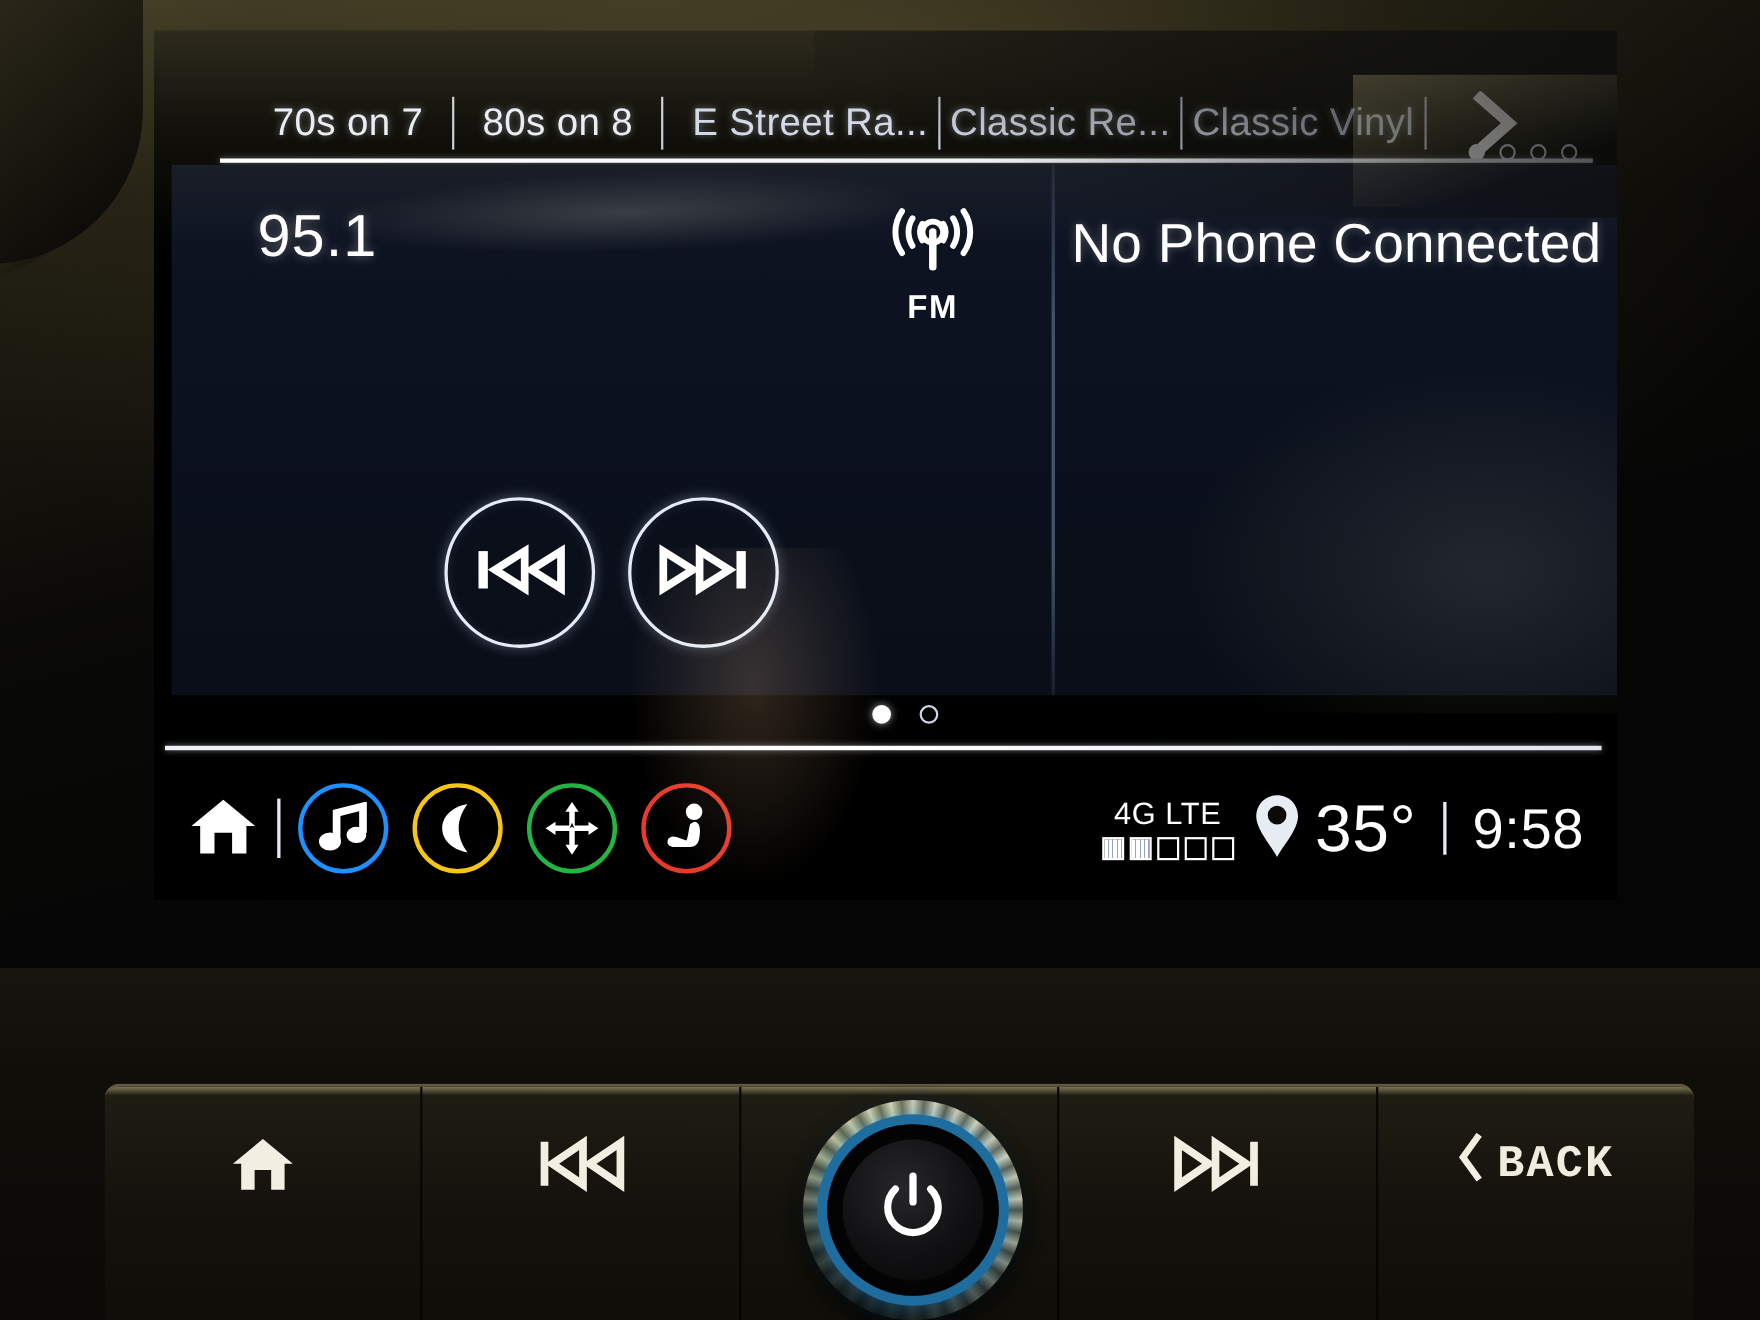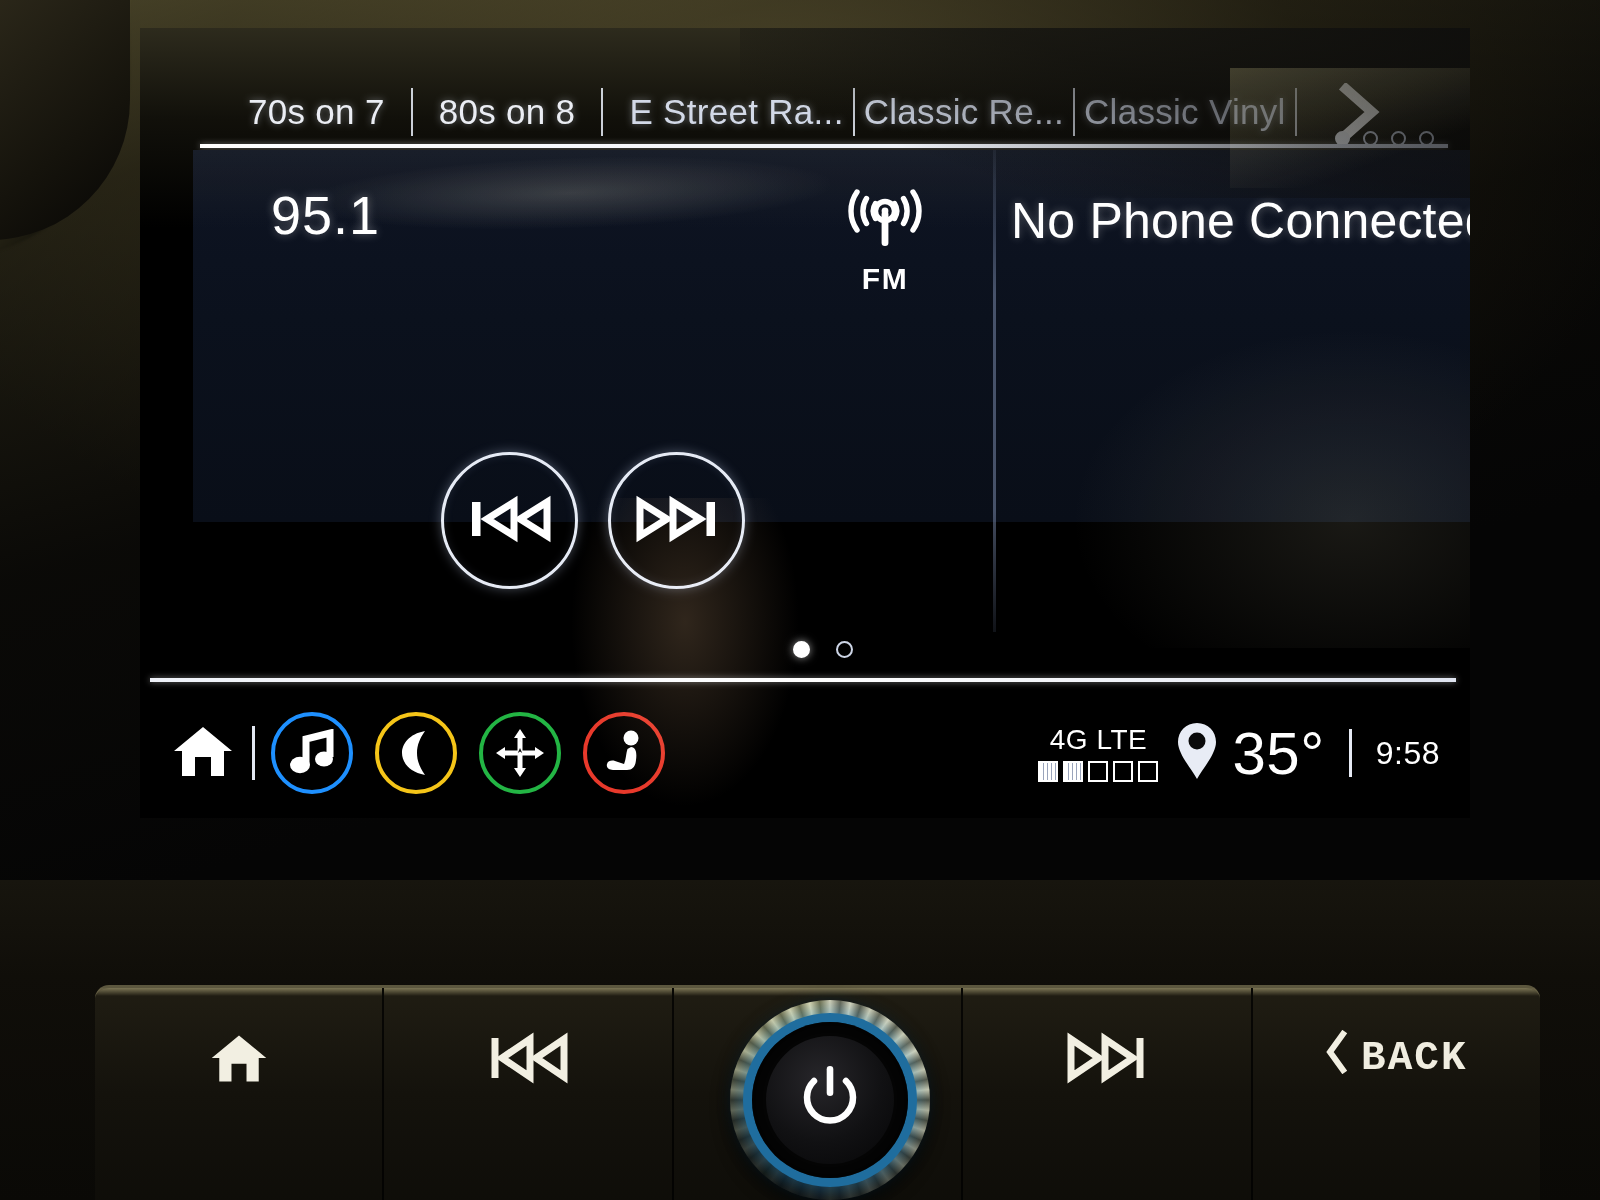--- a/index.html
+++ b/index.html
@@ -73,23 +73,22 @@
 
   
   #rule-top {
     position:absolute; left:60px; top:116px; width:1248px; height:4px;
     background:linear-gradient(90deg,#fff,#e9edf6 70%,#cfd6e6);
     box-shadow:0 0 6px rgba(255,255,255,.4);
   }
 
   
   #panel {
-    position:absolute; left:16px; top:122px; width:1334px; height:372px;
+    position:absolute; left:16px; top:122px; width:1334px; height:482px;
     background:linear-gradient(180deg,#0e1423 0%, #0b111d 45%, #090e18 100%);
-    margin-left:37px;
   }
   #panel-vdiv {
     position:absolute; left:800px; top:0; width:3px; height:482px;
     background:linear-gradient(180deg, rgba(90,104,132,.15), rgba(120,136,170,.55) 30%, rgba(120,136,170,.55) 75%, rgba(80,92,118,.2));
   }
 
   #freq {
     position:absolute; left:78px; top:34px;
     font-size:54px; color:#fff; font-weight:400; letter-spacing:1px;
     text-shadow:0 0 10px rgba(255,255,255,.35);
@@ -157,21 +156,21 @@
     margin-left:auto; display:flex; align-items:center; gap:0; padding-right:16px;
   }
   #lte-block { display:flex; flex-direction:column; align-items:center; gap:5px; margin-right:16px; }
   #lte-text { font-size:28px; color:#fff; letter-spacing:.5px; }
   #bars { display:flex; gap:5px; }
   .bar { width:20px; height:21px; border:2.5px solid #fff; }
   .bar.on { background:repeating-linear-gradient(90deg,#fff 0 3px,#9aa4bb 3px 4px); }
   #pin { margin-right:12px; }
   #temp { font-size:60px; color:#fff; letter-spacing:.5px; }
   #sdiv { width:3px; height:48px; background:#e6eaf4; margin:0 24px; }
-  #clock { font-size:32px; color:#fff; letter-spacing:.5px; }
+  #clock { font-size:51px; color:#fff; letter-spacing:.5px; }
 
   
   .refl { position:absolute; pointer-events:none; }
   #refl1 {
     left:0; top:0; width:1330px; height:200px;
     background:linear-gradient(180deg, rgba(150,142,96,.30) 0%, rgba(96,90,58,.18) 45%, rgba(0,0,0,0) 100%);
     mix-blend-mode:screen;
   }
   #refl2 {
     left:600px; top:0; width:730px; height:170px;

